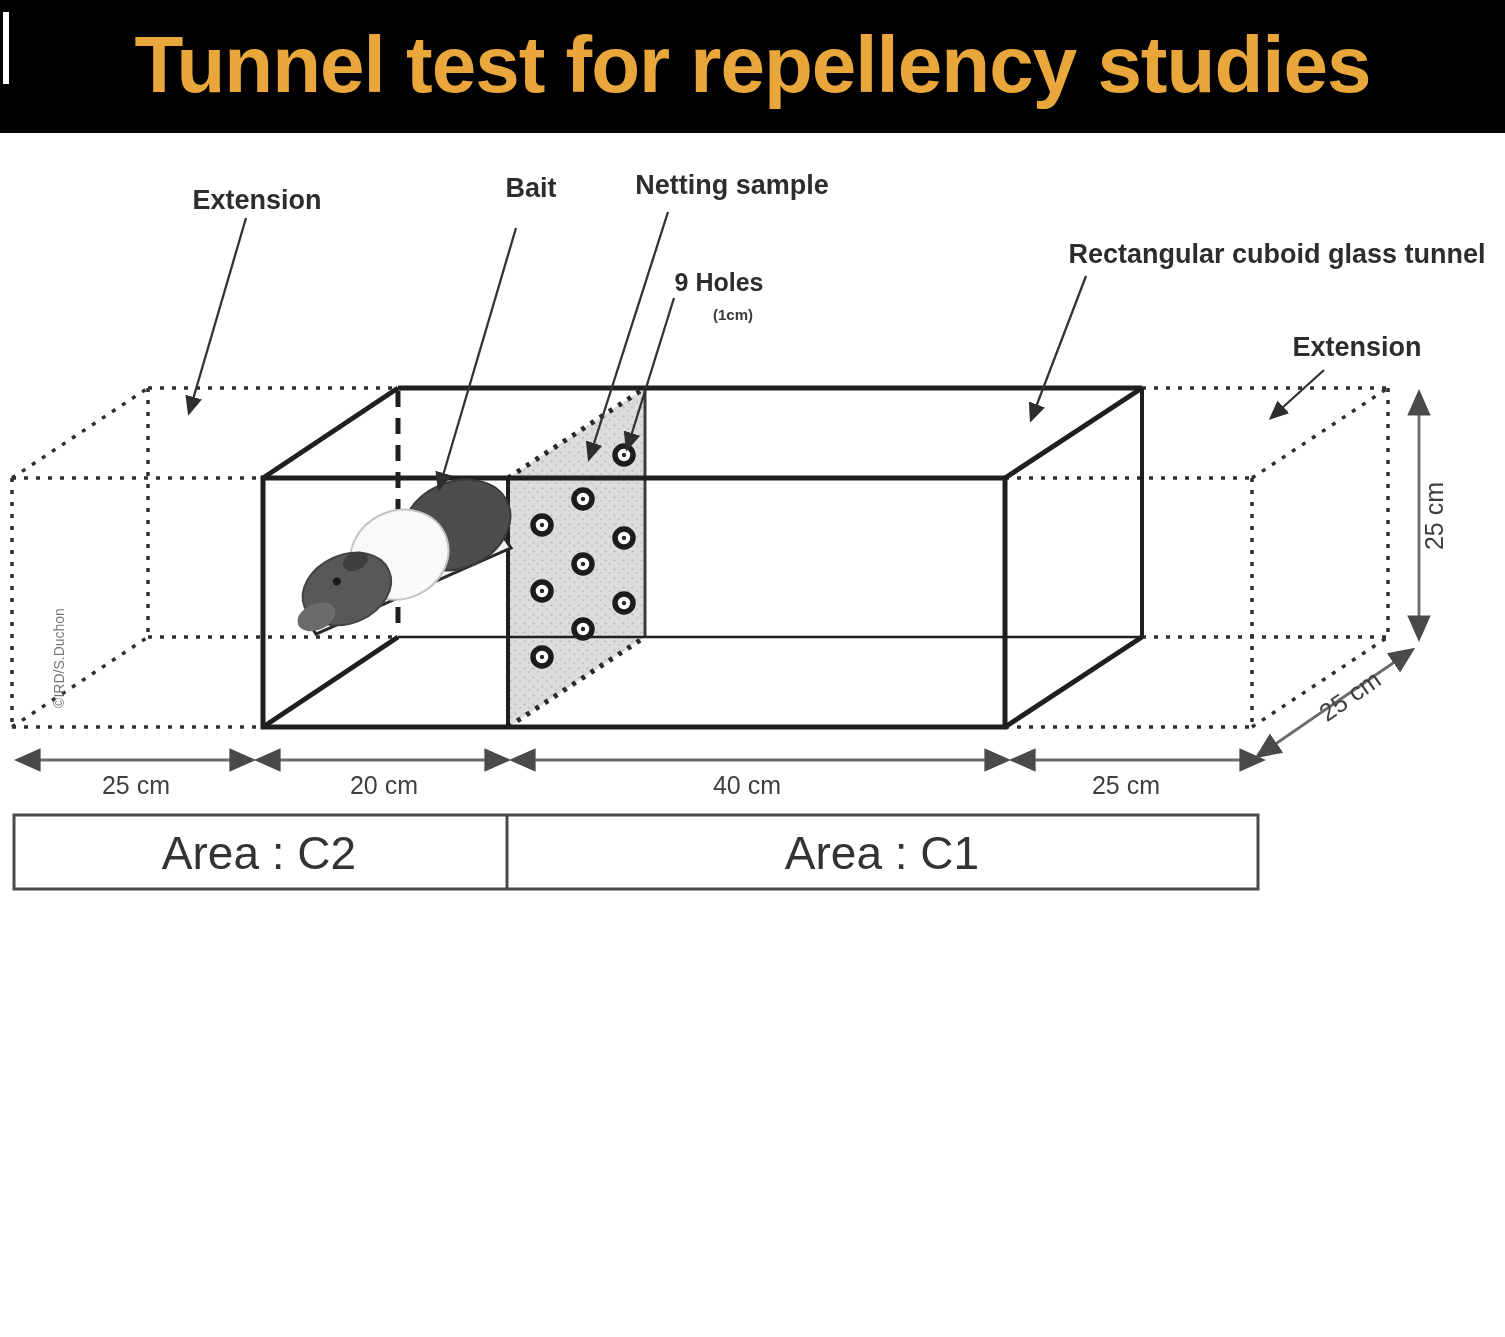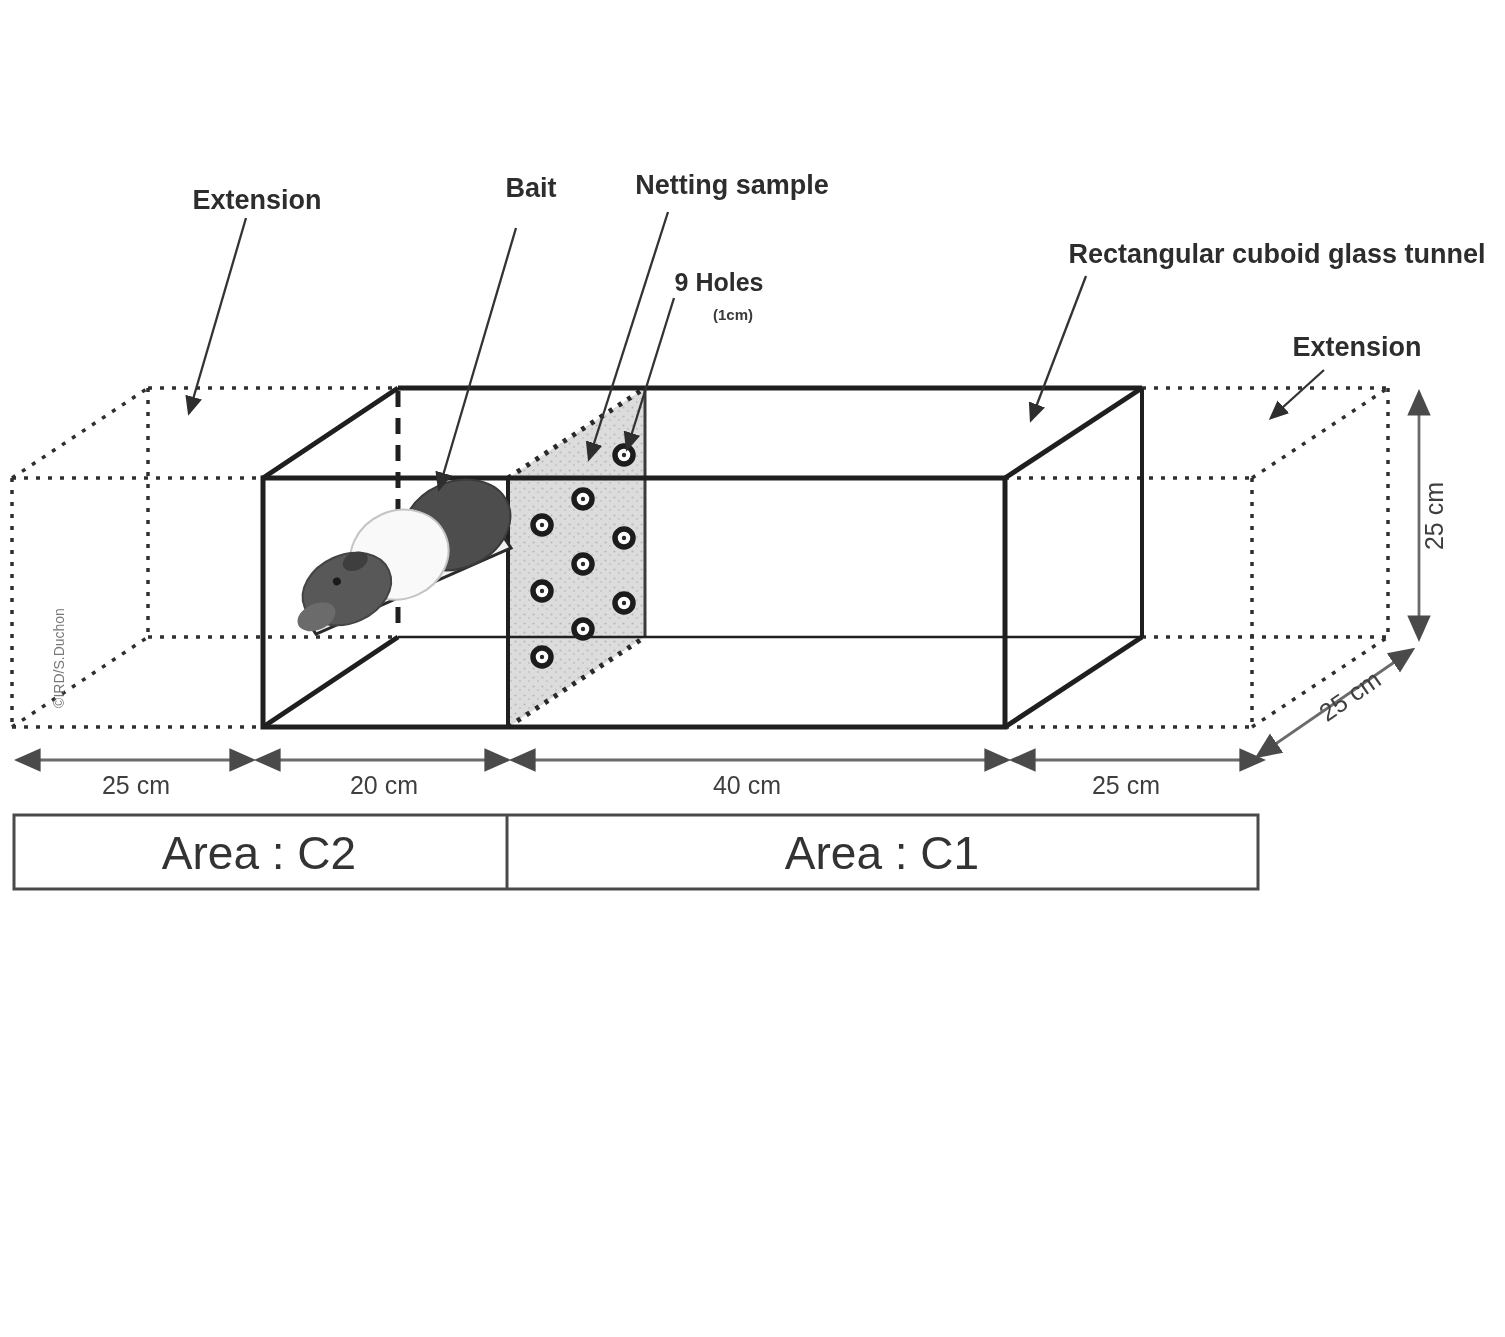--- a/index.html
+++ b/index.html
@@ -36,20 +36,23 @@
   .lbl-xs{font-weight:bold;font-size:15px;fill:#3a3a3a;}
   .dim{font-size:25px;fill:#3f3f3f;}
   .area-lbl{font-size:46px;fill:#333333;}
   .credit{font-size:14px;fill:#777777;}
 </style>
 </head>
 <body>
 
 <div class="page">
 
+  <div class="title-bar">
+    <span class="title">Tunnel test for repellency studies</span>
+  </div>
   <div class="title-notch"></div>
 
   <svg class="diagram" viewBox="0 0 1505 1337" xmlns="http://www.w3.org/2000/svg">
     <defs>
       <pattern id="stipple" width="9" height="9" patternUnits="userSpaceOnUse">
         <rect width="9" height="9" fill="#dcdcdc"></rect>
         <circle cx="2.5" cy="2.5" r="1.1" fill="#b9b9b9"></circle>
         <circle cx="7" cy="6" r="1.1" fill="#c4c4c4"></circle>
       </pattern>
       <marker id="aD" viewBox="0 0 10 10" refX="8.5" refY="5" markerWidth="8.5" markerHeight="8.5" orient="auto-start-reverse">

